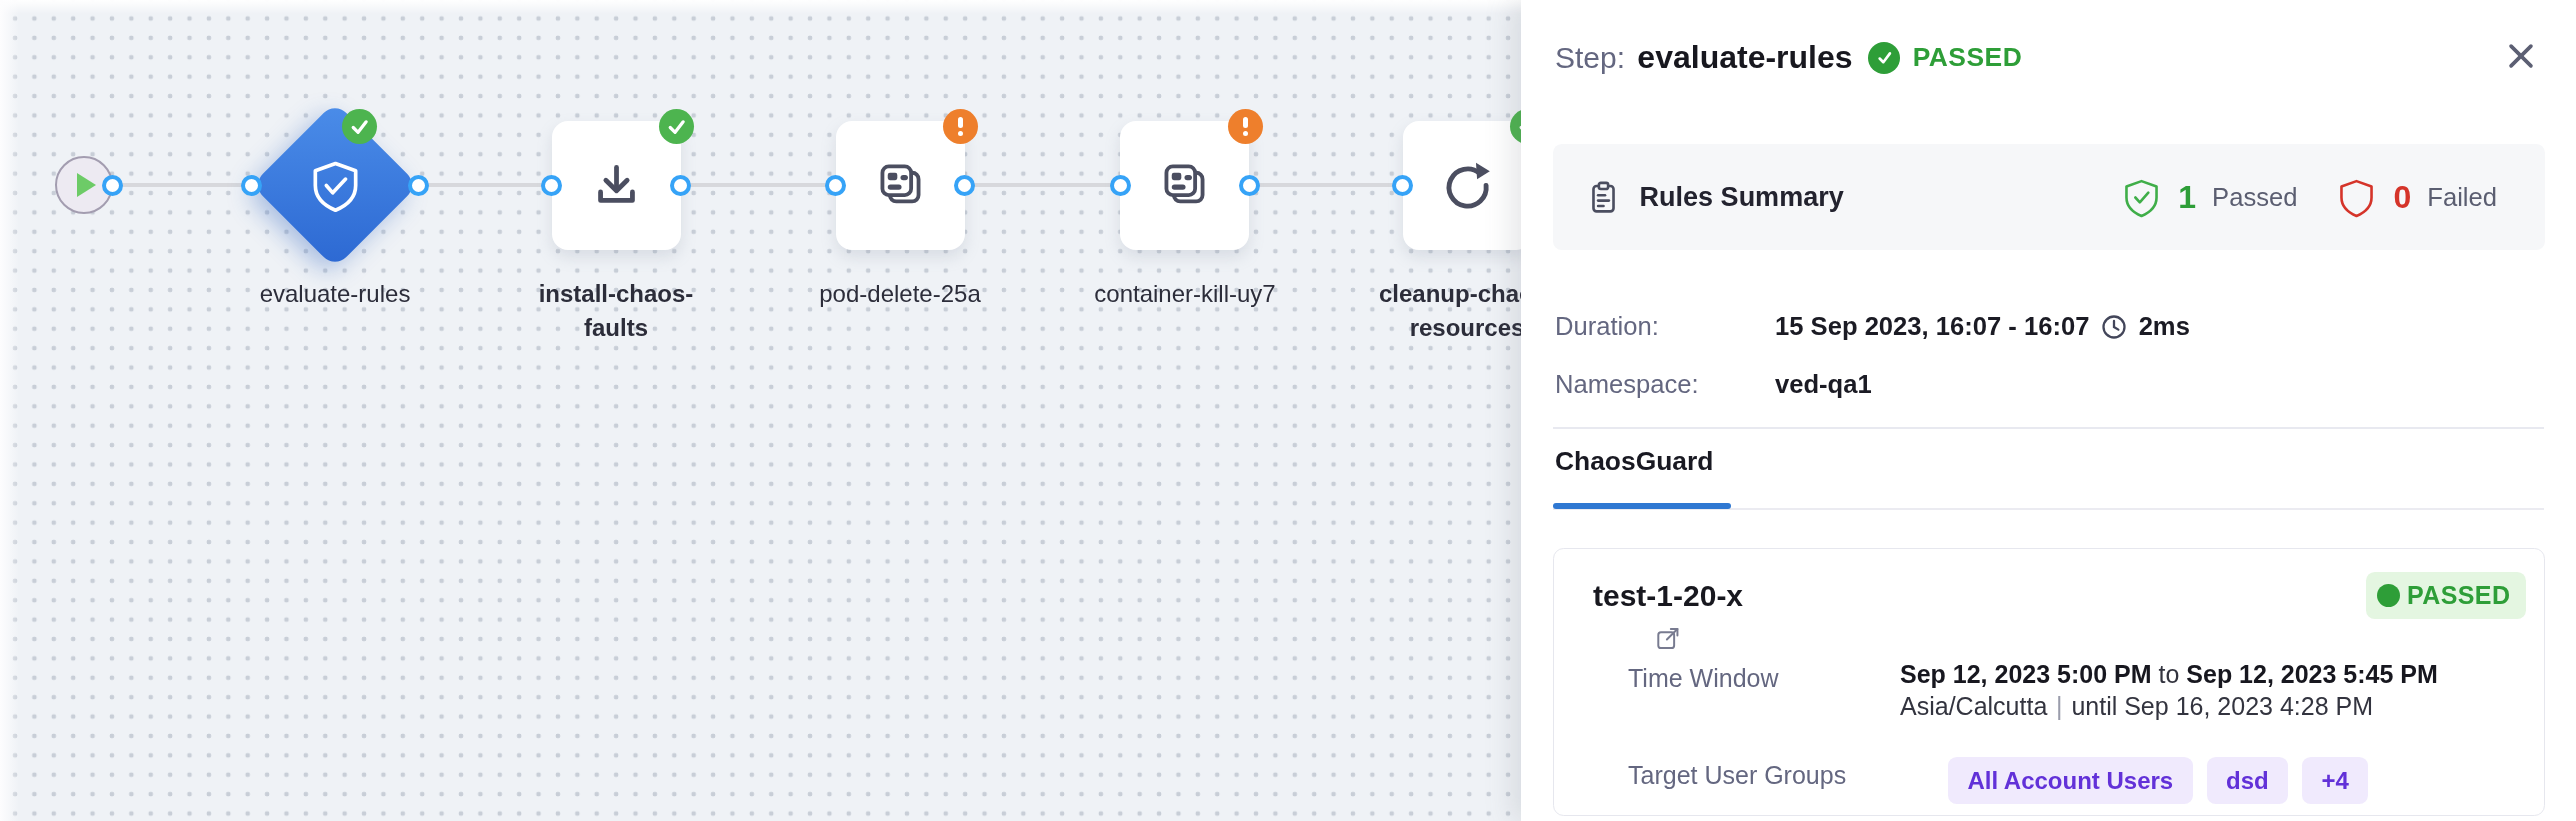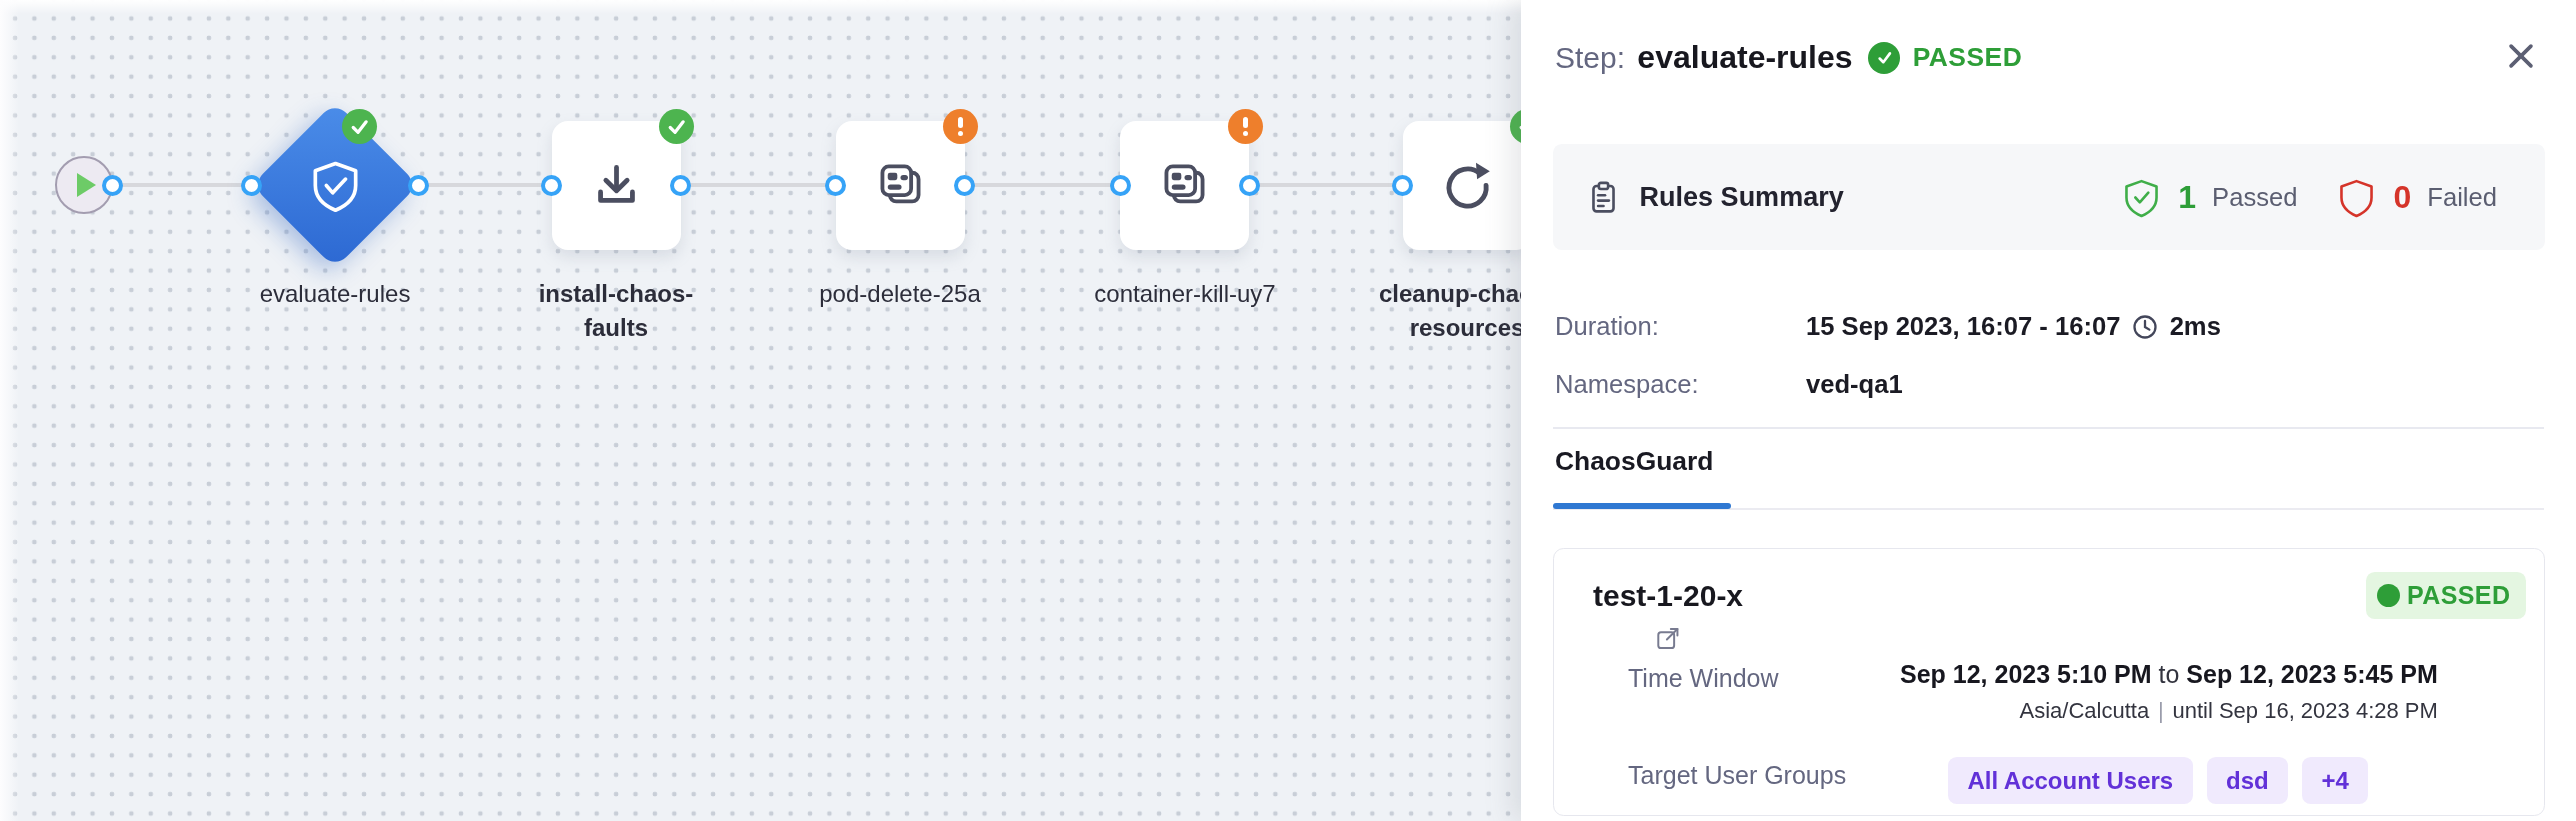--- a/index.html
+++ b/index.html
@@ -64,41 +64,41 @@
   .rules-left{display:flex;align-items:center;gap:17.6px;color:#4b4e60;}
   .rules-title{font-size:27px;font-weight:600;color:#23232f;}
   .rules-right{display:flex;align-items:center;gap:16px;}
   .cnt-green{font-size:32px;font-weight:700;color:#2e9e38;}
   .cnt-red{font-size:32px;font-weight:700;color:#d5342a;}
   .cnt-label{font-size:25.6px;color:#5b5e71;margin-right:23px;}
   .shield-green{color:#3fae49;}
   .shield-red{color:#d5342a;}
   .meta-row{position:absolute;left:34px;display:flex;align-items:center;}
   .meta-label{width:220px;font-size:25.6px;color:#646780;flex:none;}
-  .meta-value{font-size:25.6px;font-weight:600;color:#1b1b24;display:flex;align-items:center;gap:10.6px;margin-left:31px;}
+  .meta-value{font-size:25.6px;font-weight:600;color:#1b1b24;display:flex;align-items:center;gap:10.6px;}
   .clock{color:#43465a;flex:none;display:flex;}
   .divider{position:absolute;left:32px;right:32px;height:1.8px;background:#e8e9f0;}
   .tab-row{position:absolute;left:34px;top:446px;}
   .tab-label{font-size:26.4px;font-weight:700;color:#191922;}
   .tab-border{position:absolute;left:32px;right:32px;top:508px;height:1.8px;background:#ebebf1;}
   .tab-underline{position:absolute;left:32px;top:503px;width:178px;height:6.2px;border-radius:3.5px;background:#2f78d2;}
   .guard-card{position:absolute;left:32px;top:548px;width:992px;height:268px;border:1.8px solid #e6e7ee;
     border-radius:10.6px;box-sizing:border-box;background:#fff;}
   .card-title-row{position:absolute;left:39px;top:30px;display:flex;align-items:center;gap:12.3px;flex-direction:column;}
   .card-title{font-size:30px;font-weight:700;color:#18181f;}
   .ext-link{color:#787b90;display:flex;cursor:pointer;}
   .pill-status{position:absolute;right:17.6px;top:23px;background:#e4f6e1;border-radius:8.8px;
     display:flex;align-items:center;gap:7px;padding:8.8px 16px 8.8px 10.6px;}
   .pill-dot{width:23px;height:23px;border-radius:50%;background:#2e9e38;}
   .pill-status-text{font-size:25px;font-weight:800;color:#2e9e38;letter-spacing:0.4px;}
   .card-row{position:absolute;left:74px;display:flex;align-items:flex-start;}
   .card-row-label{width:272px;flex:none;font-size:25px;color:#646780;padding-top:3.5px;}
   .tw-line1{font-size:25px;color:#33343f;}
   .tw-line1 b{color:#17171f;font-weight:700;}
-  .tw-line2{font-size:22px;color:#33343f;margin-top:9px;text-align:right;}
+  .tw-line2{font-size:25px;color:#33343f;margin-top:3px;}
   .tw-sep{color:#9a9cab;padding:0 8.8px;}
   .pills{display:flex;gap:14px;padding-left:48px;}
   .pill-purple{background:#f0eafd;color:#6231d8;font-size:24px;font-weight:700;
     border-radius:8.8px;padding:9.7px 19.4px;}
   svg{display:block;}
 </style>
 </head>
 <body>
 
 <div class="canvas">
@@ -294,21 +294,21 @@
     </div>
     <div class="pill-status">
       <span class="pill-dot"></span>
       <span class="pill-status-text">PASSED</span>
     </div>
 
     <div class="card-row" style="top:111px;">
       <span class="card-row-label">Time Window</span>
       <span>
         <div class="tw-line1">
-          <b>Sep 12, 2023 5:10 PM</b>
+          <b>Sep 12, 2023 5:00 PM</b>
           <span>to</span>
           <b>Sep 12, 2023 5:45 PM</b>
         </div>
         <div class="tw-line2">
           <span>Asia/Calcutta</span><span class="tw-sep">|</span><span>until Sep 16, 2023 4:28 PM</span>
         </div>
       </span>
     </div>
 
     <div class="card-row" style="top:208px;">

